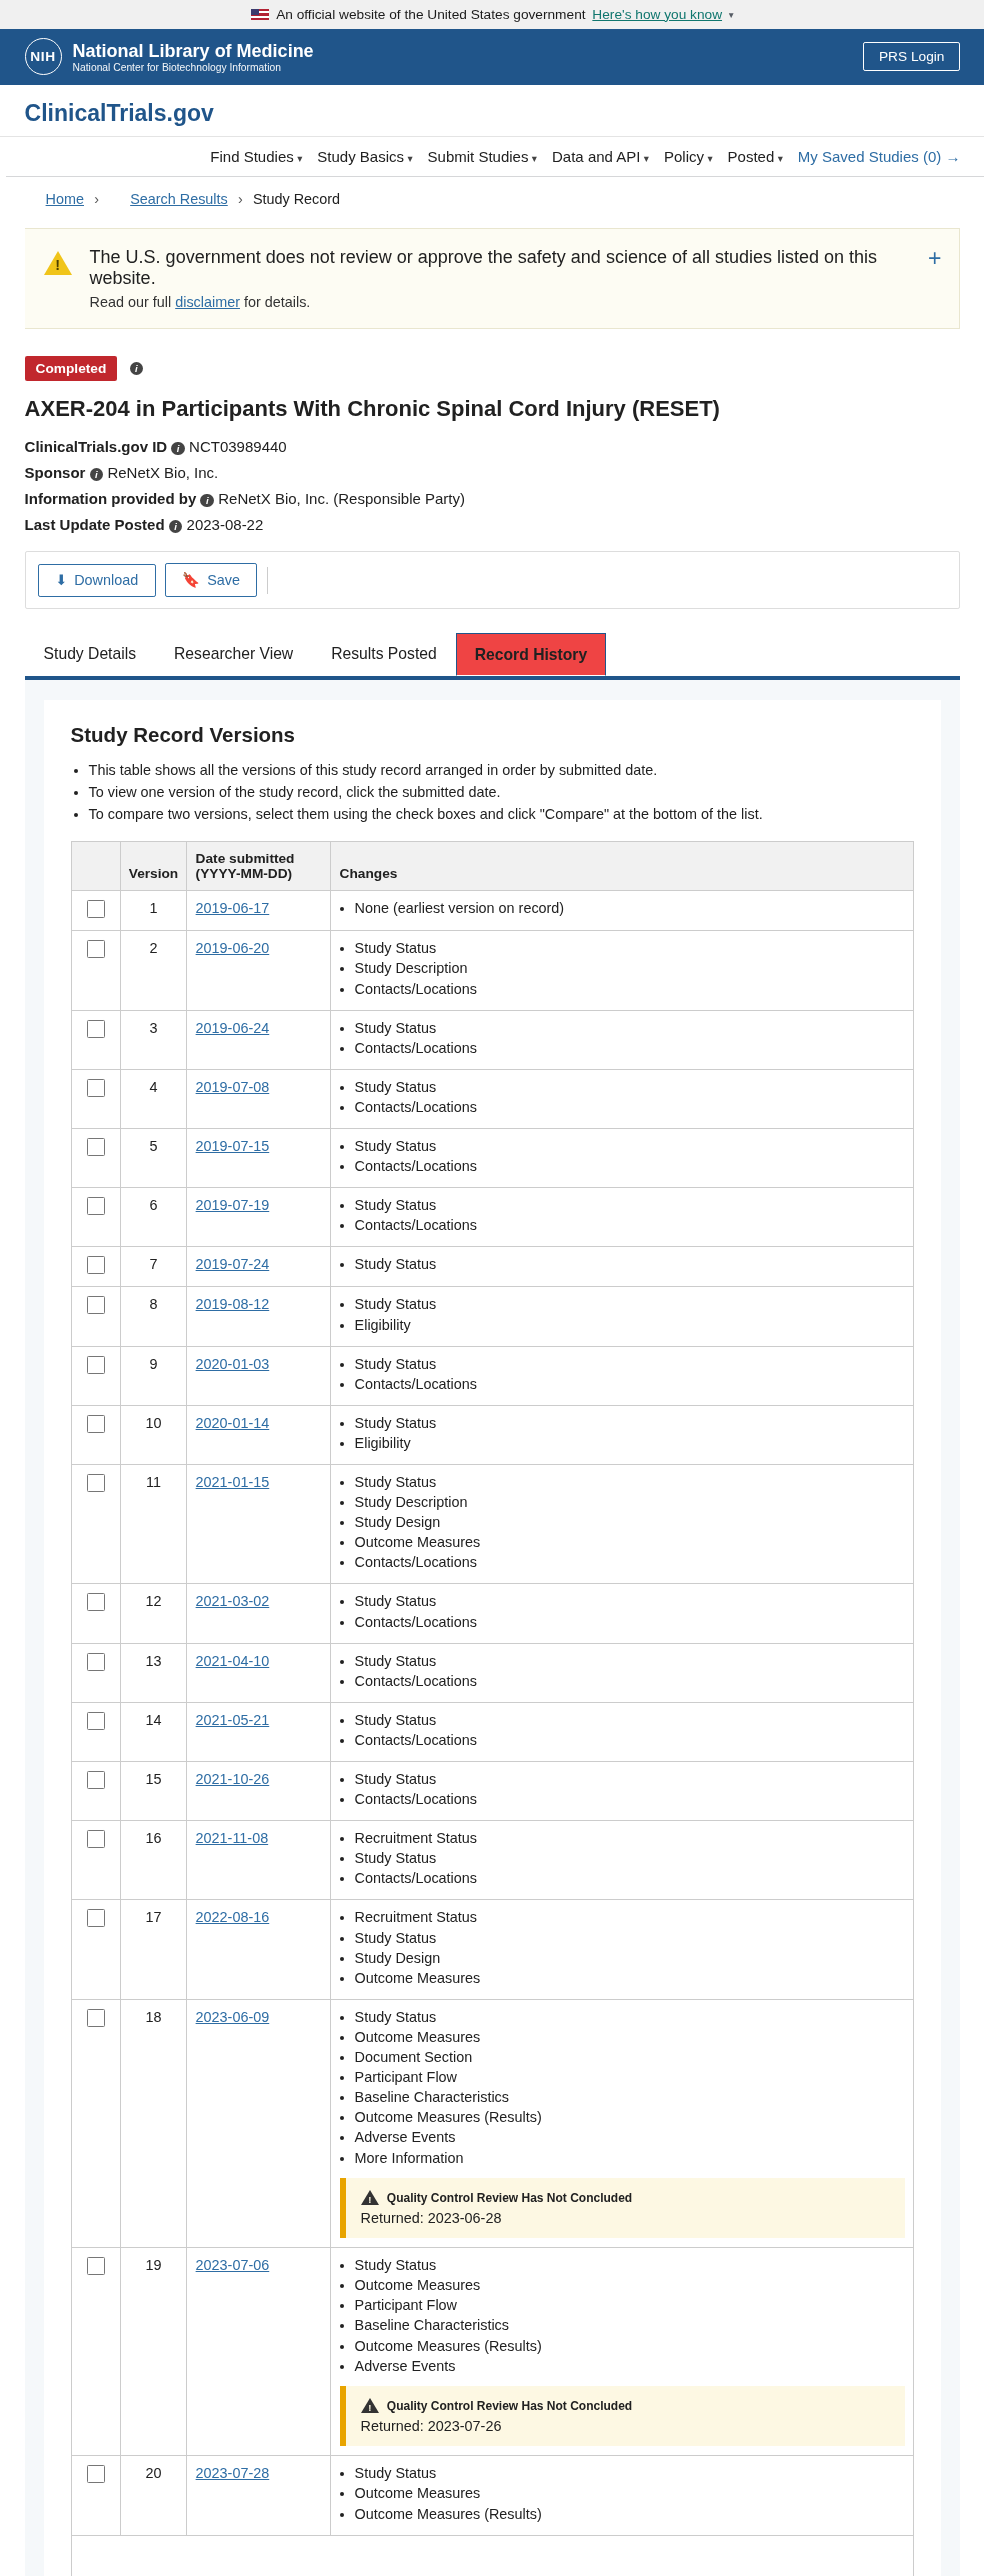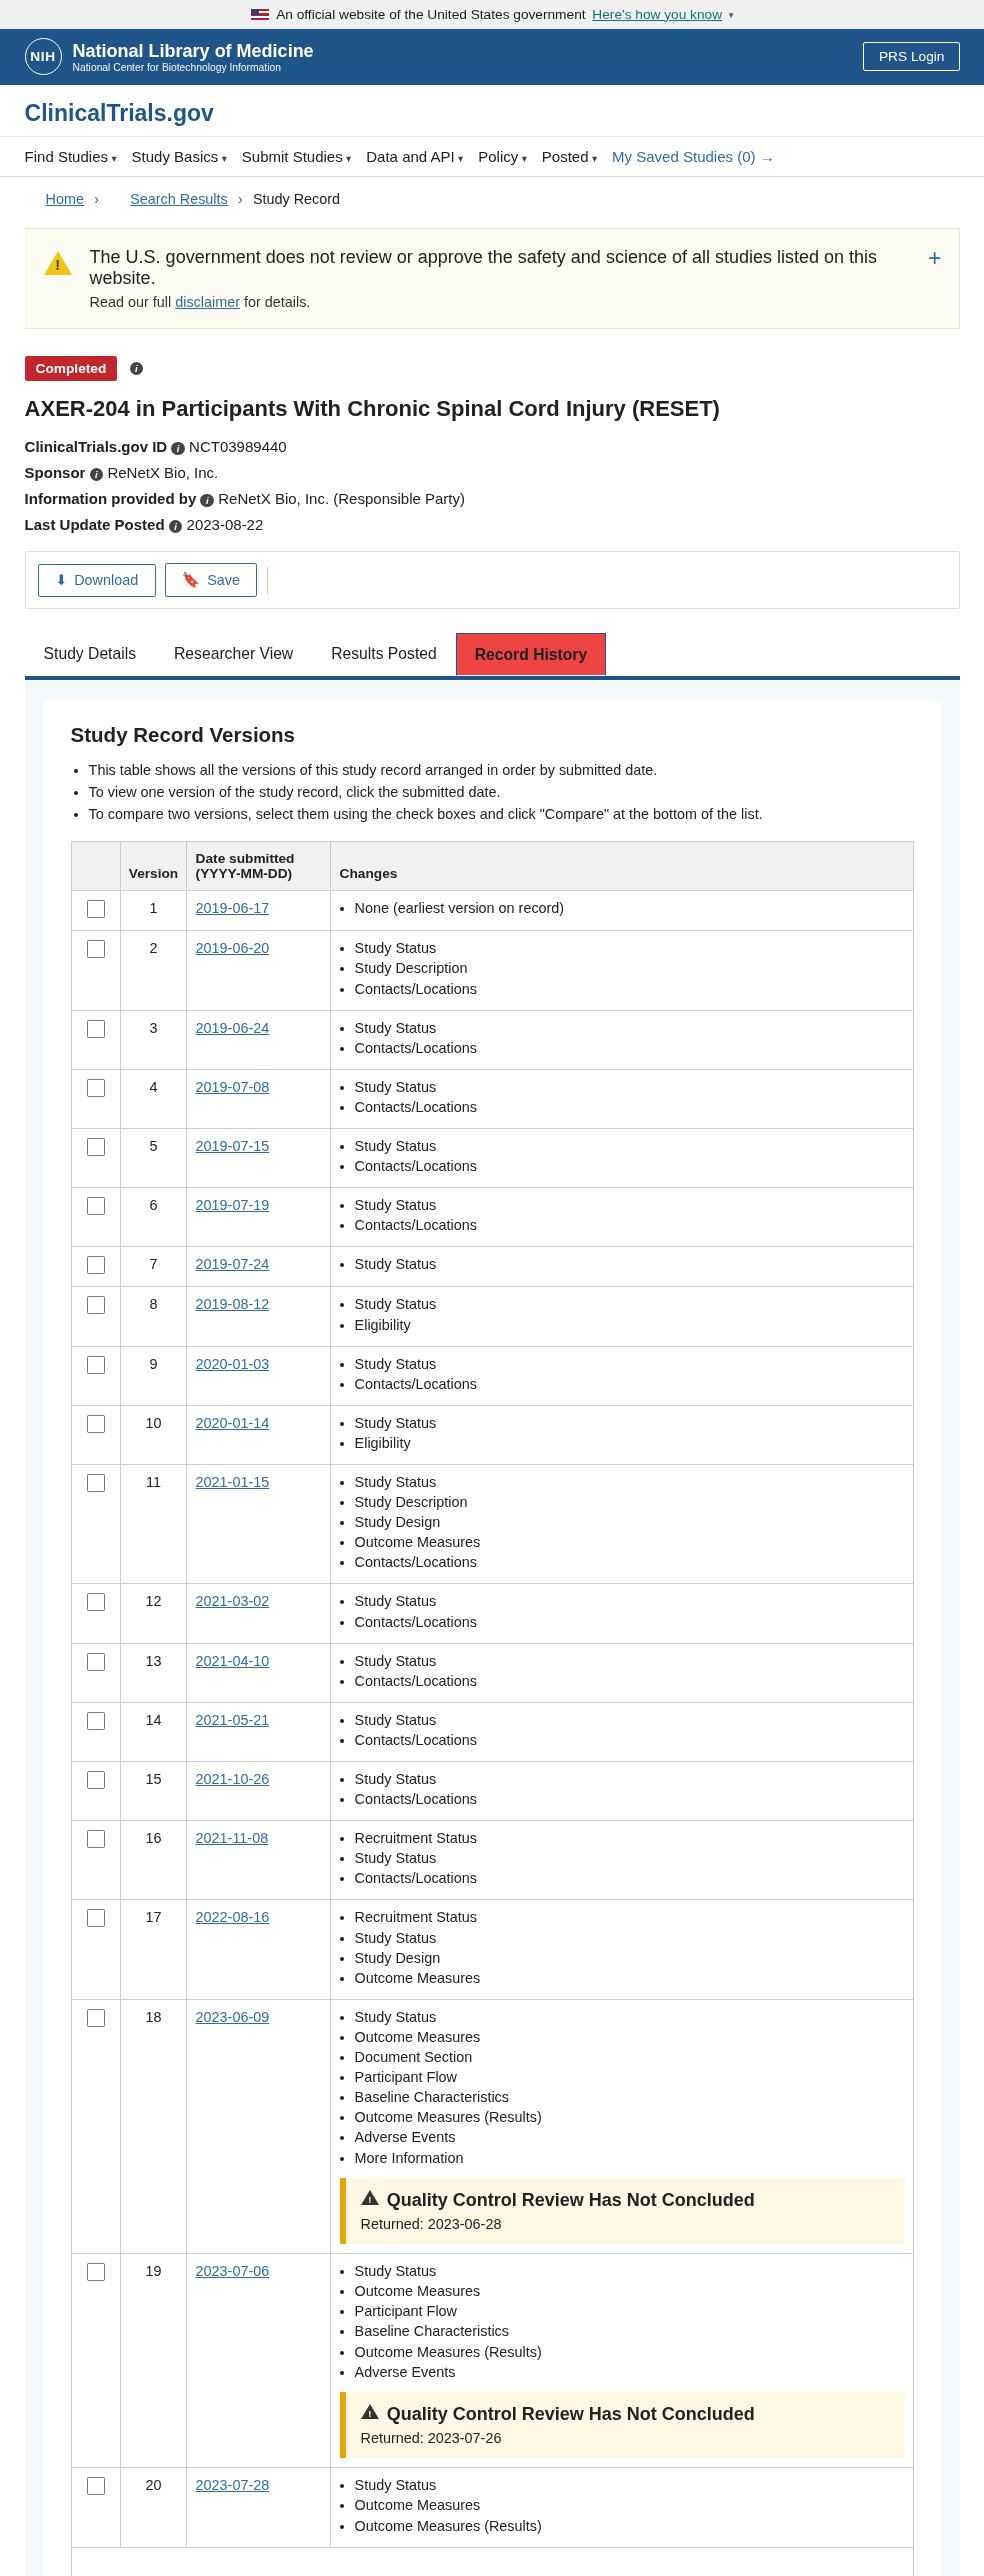--- a/index.html
+++ b/index.html
@@ -63,24 +63,25 @@
   .site-title-bar {
     padding:15px 24.6px 9.6px;
     border-bottom:0.7px solid #e4e4e4;
   }
   .site-title { font-size:23px; color:#20558a; font-weight:bold; }
 
   
   .main-nav {
     display:flex;
     align-items:center;
-    justify-content:flex-start;
+    justify-content:flex-end;
     padding:0 24.6px;
     border-bottom:1.4px solid #d6d7d9;
     font-size:15px;
+    margin-left:6px;
   }
   .nav-items { display:flex; gap:0; }
   .nav-item { padding:11px 15px 11px 0; color:#212121; cursor:pointer; white-space:nowrap; }
   .nav-item:first-child { padding-left:0; }
   .nav-caret { font-size:10.3px; margin-left:3.4px; color:#444; }
   .saved-studies { color:#2e6da4; font-size:15px; cursor:pointer; }
 
   
   .breadcrumb {
     padding:13.7px 24.6px;
@@ -252,23 +253,23 @@
   .chg-list { margin:0 0 0 15px; padding:0; }
   .chg-list li { margin-bottom:4.1px; }
   .qc-box {
     margin-top:12.3px;
     background:#fdf8e3;
     border-left:6.2px solid #e8a400;
     padding:12.3px 15px;
   }
   .qc-title {
     font-weight:bold;
-    font-size:18px;
+    font-size:12px;
     display:flex;
-    align-items:flex-start;
+    align-items:flex-end;
     gap:8.2px;
     margin-bottom:4.8px;
   }
   .qc-tri {
     width:0;height:0;
     border-left:9px solid transparent;
     border-right:9px solid transparent;
     border-bottom:15px solid #333;
     position:relative;
     flex:none;

